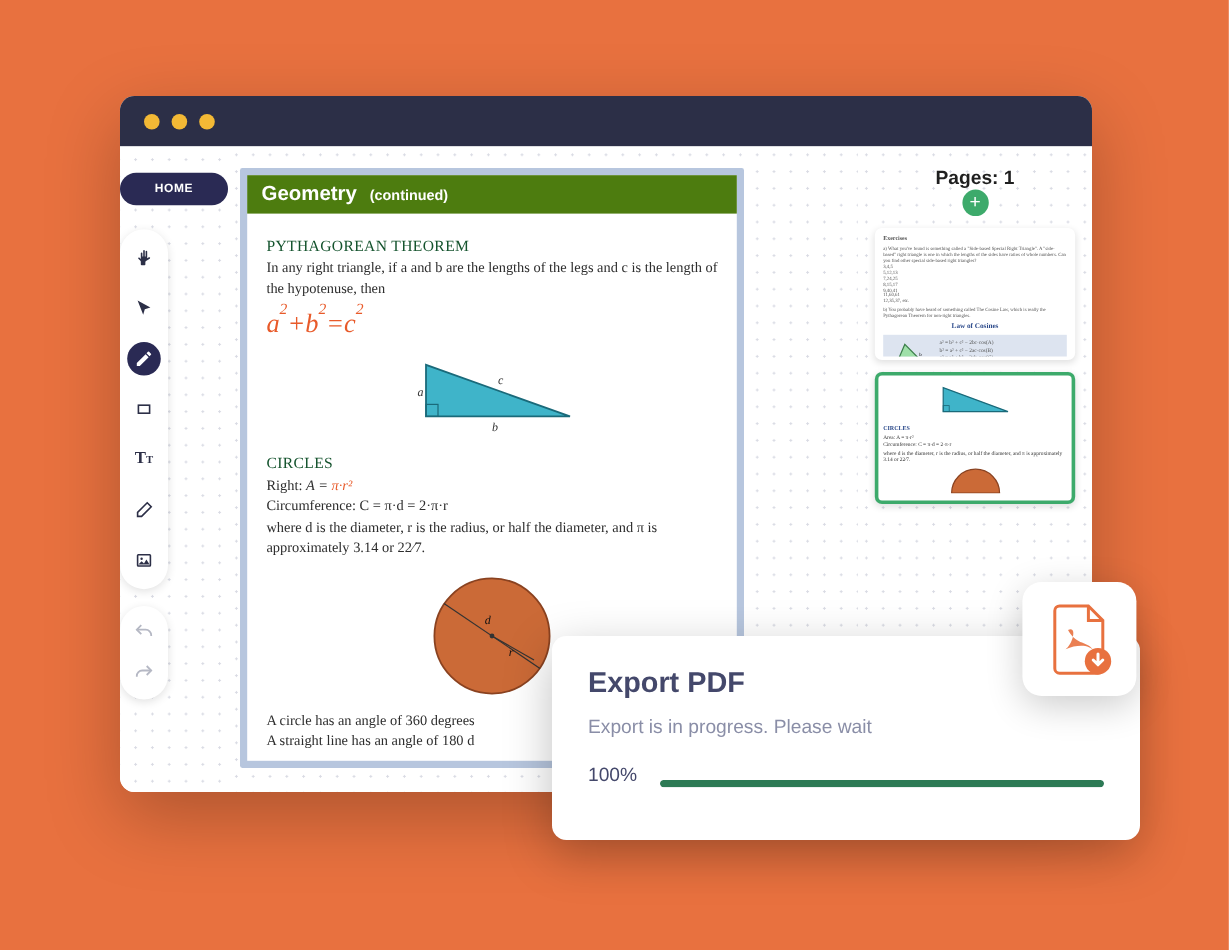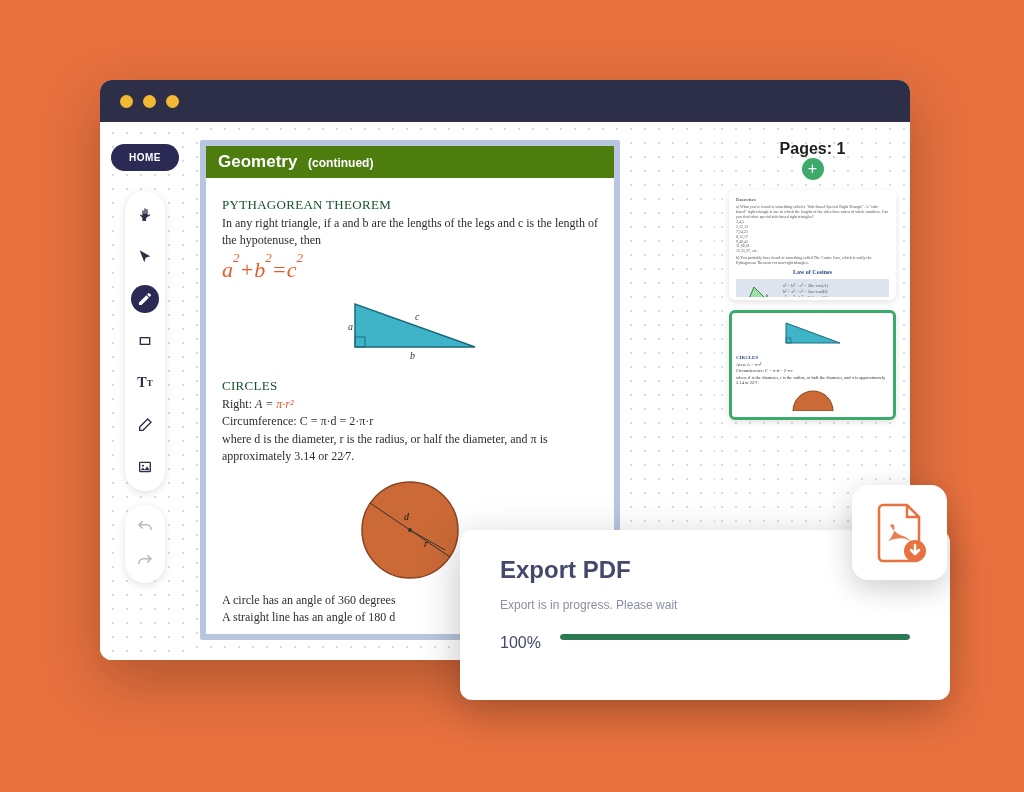--- a/index.html
+++ b/index.html
@@ -36,21 +36,20 @@
   }
   .app-body {
     display: flex;
     height: calc(100% - 42px);
     position: relative;
   }
   .left-col {
     width: 90px;
     display: flex;
     flex-direction: column;
-    align-items: center;
     padding-top: 22px;
     background: #fff;
     background-image:
       radial-gradient(#d9dbe4 1px, transparent 1px);
     background-size: 14px 14px;
     background-position: 6px 60px;
   }
   .home-btn {
     background: #2a2a54;
     color: #fff;
@@ -250,36 +249,36 @@
   
   .toast {
     position: absolute;
     left: 460px;
     top: 530px;
     width: 490px;
     height: 170px;
     background: #fff;
     border-radius: 12px;
     box-shadow: 0 12px 40px rgba(0,0,0,0.25);
-    padding: 26px 40px 22px;
+    padding: 26px 30px 22px;
   }
   .toast h2 {
     font-size: 24px;
     font-weight: 700;
     color: #44486b;
     margin-bottom: 14px;
   }
   .toast .msg {
     color: #8a8ea7;
-    font-size: 12px;
+    font-size: 16px;
     margin-bottom: 22px;
   }
   .progress-row {
     display: flex;
-    align-items: flex-start;
+    align-items: flex-end;
     gap: 14px;
   }
   .progress-pct {
     font-size: 16px;
     color: #44486b;
     font-weight: 500;
     width: 46px;
   }
   .progress-bar {
     flex: 1;

